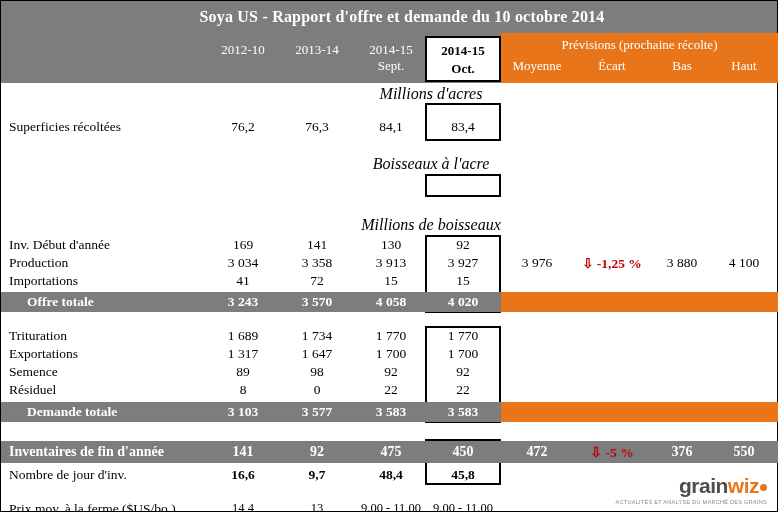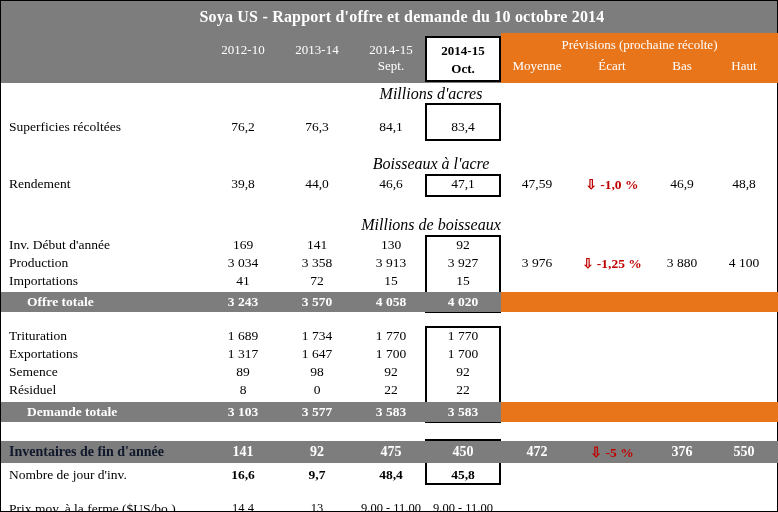--- a/index.html
+++ b/index.html
@@ -165,21 +165,21 @@
   .band .num { top: 2px; }
 
   .fullband {
     position: absolute;
     left: 0;
     width: 777px;
     height: 22px;
     background: #7d7d7d;
   }
   .fullband .label {
-    color: #0f172a; font-weight: bold; left: 8px; top: 3px; font-size: 14px;
+    color: #ffffff; font-weight: bold; left: 8px; top: 3px; font-size: 14px;
   }
   .fullband .num { color: #fff; font-weight: bold; top: 3px; font-size: 14px; }
 
   
   .vbox {
     position: absolute;
     left: 424px;
     width: 76px;
     border: 2px solid #000;
     box-sizing: border-box;
@@ -268,34 +268,20 @@
     <div class="row" style="top:36px;">
       <div class="label">Superficies récoltées</div>
       <div class="num c1">76,2</div>
       <div class="num c2">76,3</div>
       <div class="num c3">84,1</div>
       <div class="num c4">83,4</div>
     </div>
 
     <div class="unit" style="left:300px;top:72px;">Boisseaux à l'acre</div>
 
-    <div class="row" style="top:93px;">
-      <div class="label">Rendement</div>
-      <div class="num c1">39,8</div>
-      <div class="num c2">44,0</div>
-      <div class="num c3">46,6</div>
-      <div class="num c4">47,1</div>
-      <div class="num c5">47,59</div>
-      <div class="num c6">
-        <span class="arrow-red">⇩</span>
-        <span class="dn">-1,0 %</span>
-      </div>
-      <div class="num c7">46,9</div>
-      <div class="num c8">48,8</div>
-    </div>
 
     <div class="unit" style="left:300px;top:133px;">Millions de boisseaux</div>
 
     <div class="row" style="top:154px;">
       <div class="label">Inv. Début d'année</div>
       <div class="num c1">169</div>
       <div class="num c2">141</div>
       <div class="num c3">130</div>
       <div class="num c4">92</div>
     </div>
@@ -399,15 +385,19 @@
     </div>
 
     <div class="row" style="top:418px;">
       <div class="label">Prix moy. à la ferme ($US/bo.)</div>
       <div class="num c1" style="font-size:12.5px;">14,4</div>
       <div class="num c2" style="font-size:12.5px;">13</div>
       <div class="num c3" style="font-size:12.5px;">9.00 - 11.00</div>
       <div class="num c4" style="font-size:12.5px;">9.00 - 11.00</div>
     </div>
 
+    <div class="logo">
+      <div class="logo-main"><span>grain</span><span class="wiz">wiz</span><span class="logo-dot"></span></div>
+      <div class="logo-sub">ACTUALITÉS ET ANALYSE DU MARCHÉ DES GRAINS</div>
+    </div>
 
   </div>
 </div>
 
 </body></html>

